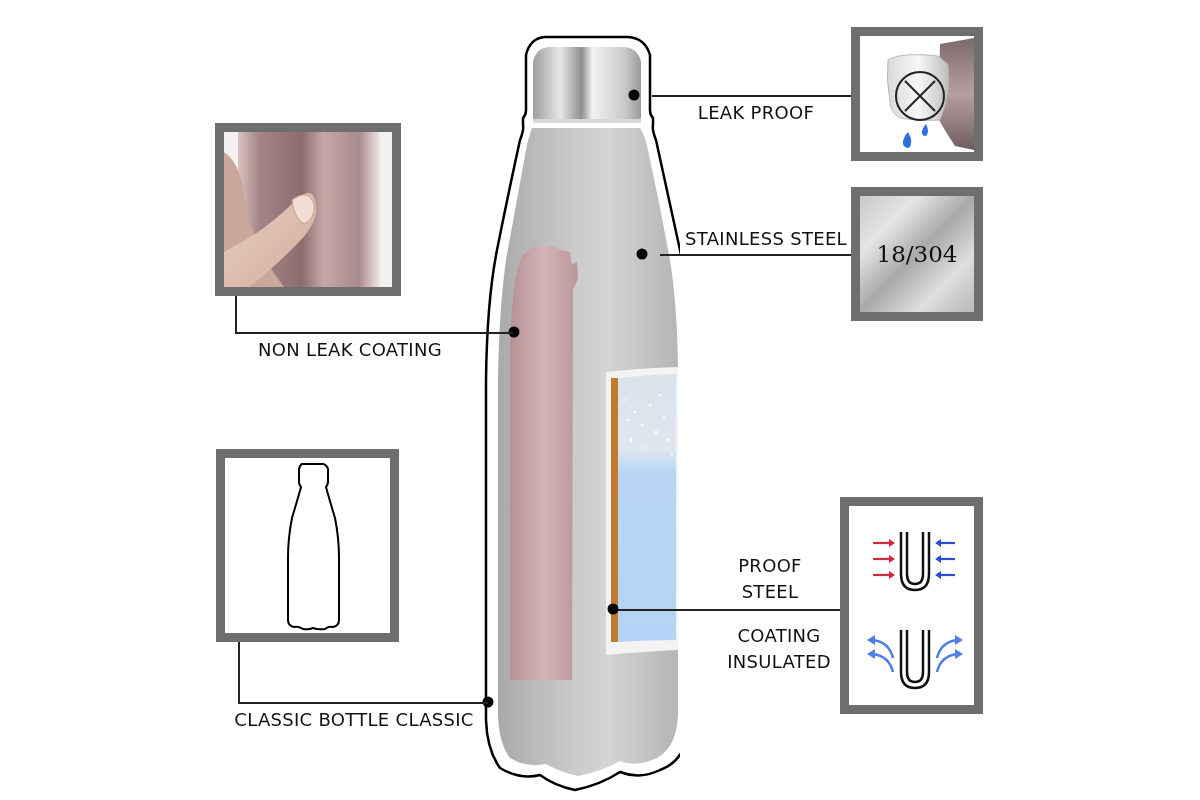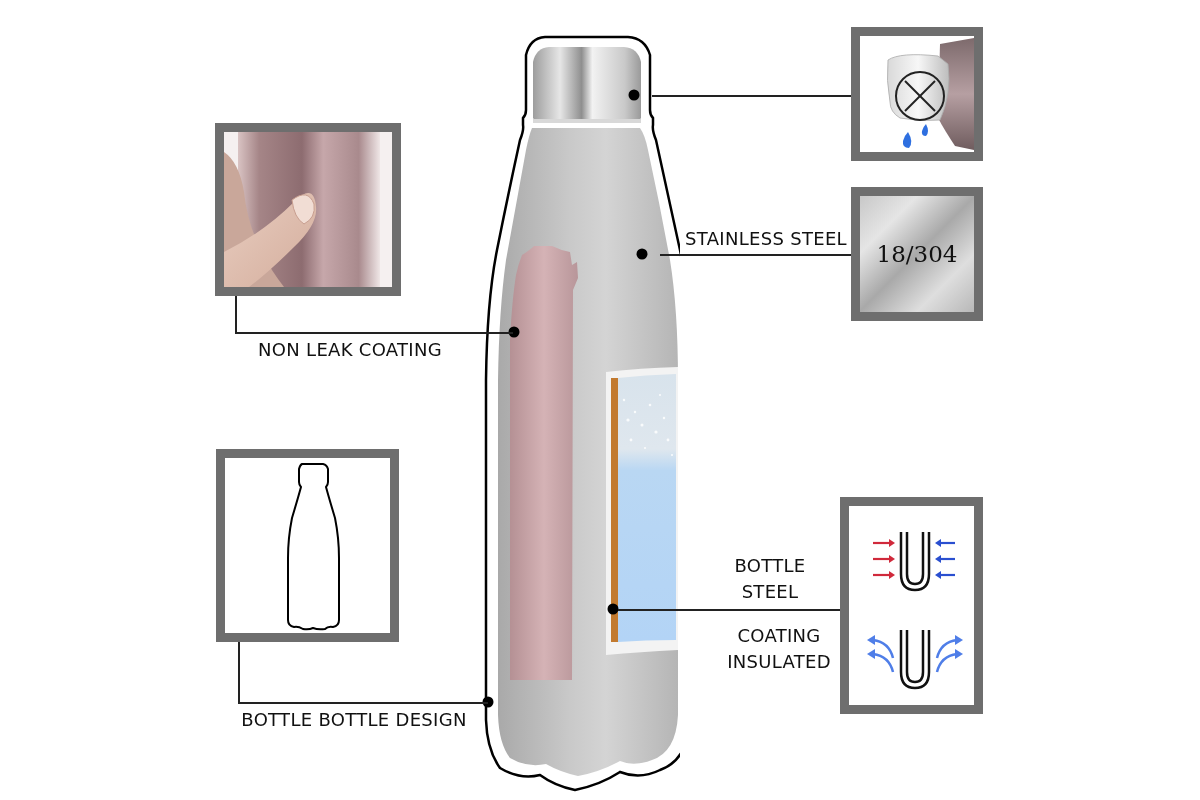--- a/index.html
+++ b/index.html
@@ -80,32 +80,33 @@
 <div class="line" style="left:652px;top:95px;width:200px;height:2px"></div>
 <div class="line" style="left:660px;top:254px;width:192px;height:2px"></div>
 <div class="line" style="left:235px;top:332px;width:278px;height:2px"></div>
 <div class="line" style="left:235px;top:294px;width:2px;height:40px"></div>
 <div class="line" style="left:238px;top:702px;width:250px;height:2px"></div>
 <div class="line" style="left:238px;top:640px;width:2px;height:63px"></div>
 <div class="line" style="left:618px;top:609px;width:222px;height:2px"></div>
 <div class="line" style="left:698px;top:540px;width:2px;height:140px;background:transparent"></div>
 
 <div class="label" style="left:676px;top:100px;width:160px">
+  <div>LEAK PROOF</div>
 </div>
 <div class="label" style="left:676px;top:226px;width:180px">
   <div>STAINLESS STEEL</div>
 </div>
 <div class="label" style="left:250px;top:337px;width:200px">
   <div>NON LEAK COATING</div>
 </div>
 <div class="label" style="left:224px;top:707px;width:260px">
-  <div>BOTTLE BOTTLE DESIGN</div>
+  <div>CLASSIC BOTTLE CLASSIC</div>
 </div>
 <div class="label" style="left:710px;top:553px;width:120px">
-  <div>BOTTLE</div>
+  <div>PROOF</div>
   <div>STEEL</div>
 </div>
 <div class="label" style="left:716px;top:623px;width:126px">
   <div>COATING</div>
   <div>INSULATED</div>
 </div>
 
 <div class="frame" style="left:851px;top:27px;width:132px;height:134px">
   <svg width="114" height="116" viewBox="0 0 114 116">
     <defs>

